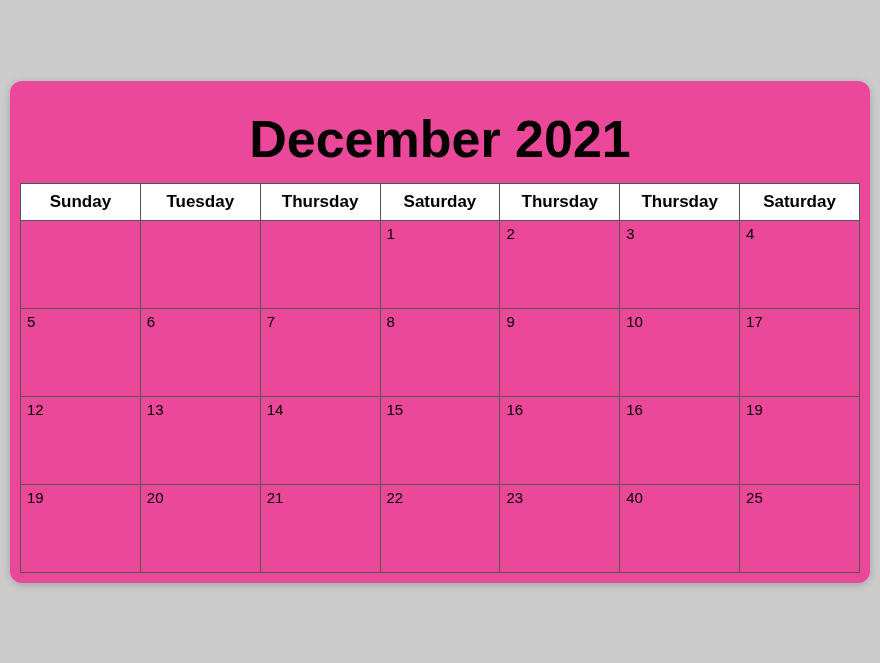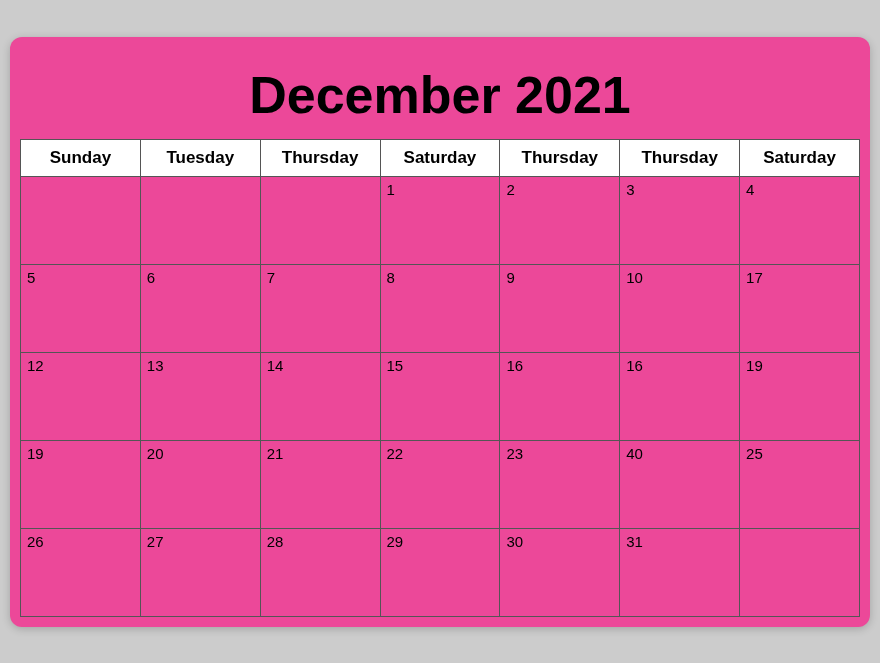--- a/index.html
+++ b/index.html
@@ -110,24 +110,15 @@
         </tr>
         <tr>
           <td><span class="day-num">19</span></td>
           <td><span class="day-num">20</span></td>
           <td><span class="day-num">21</span></td>
           <td><span class="day-num">22</span></td>
           <td><span class="day-num">23</span></td>
           <td><span class="day-num">40</span></td>
           <td><span class="day-num">25</span></td>
         </tr>
-        <tr>
-          <td><span class="day-num">26</span></td>
-          <td><span class="day-num">27</span></td>
-          <td><span class="day-num">28</span></td>
-          <td><span class="day-num">29</span></td>
-          <td><span class="day-num">30</span></td>
-          <td><span class="day-num">31</span></td>
-          <td></td>
-        </tr>
       </tbody>
   </table>
 </div>
 
 </body></html>

